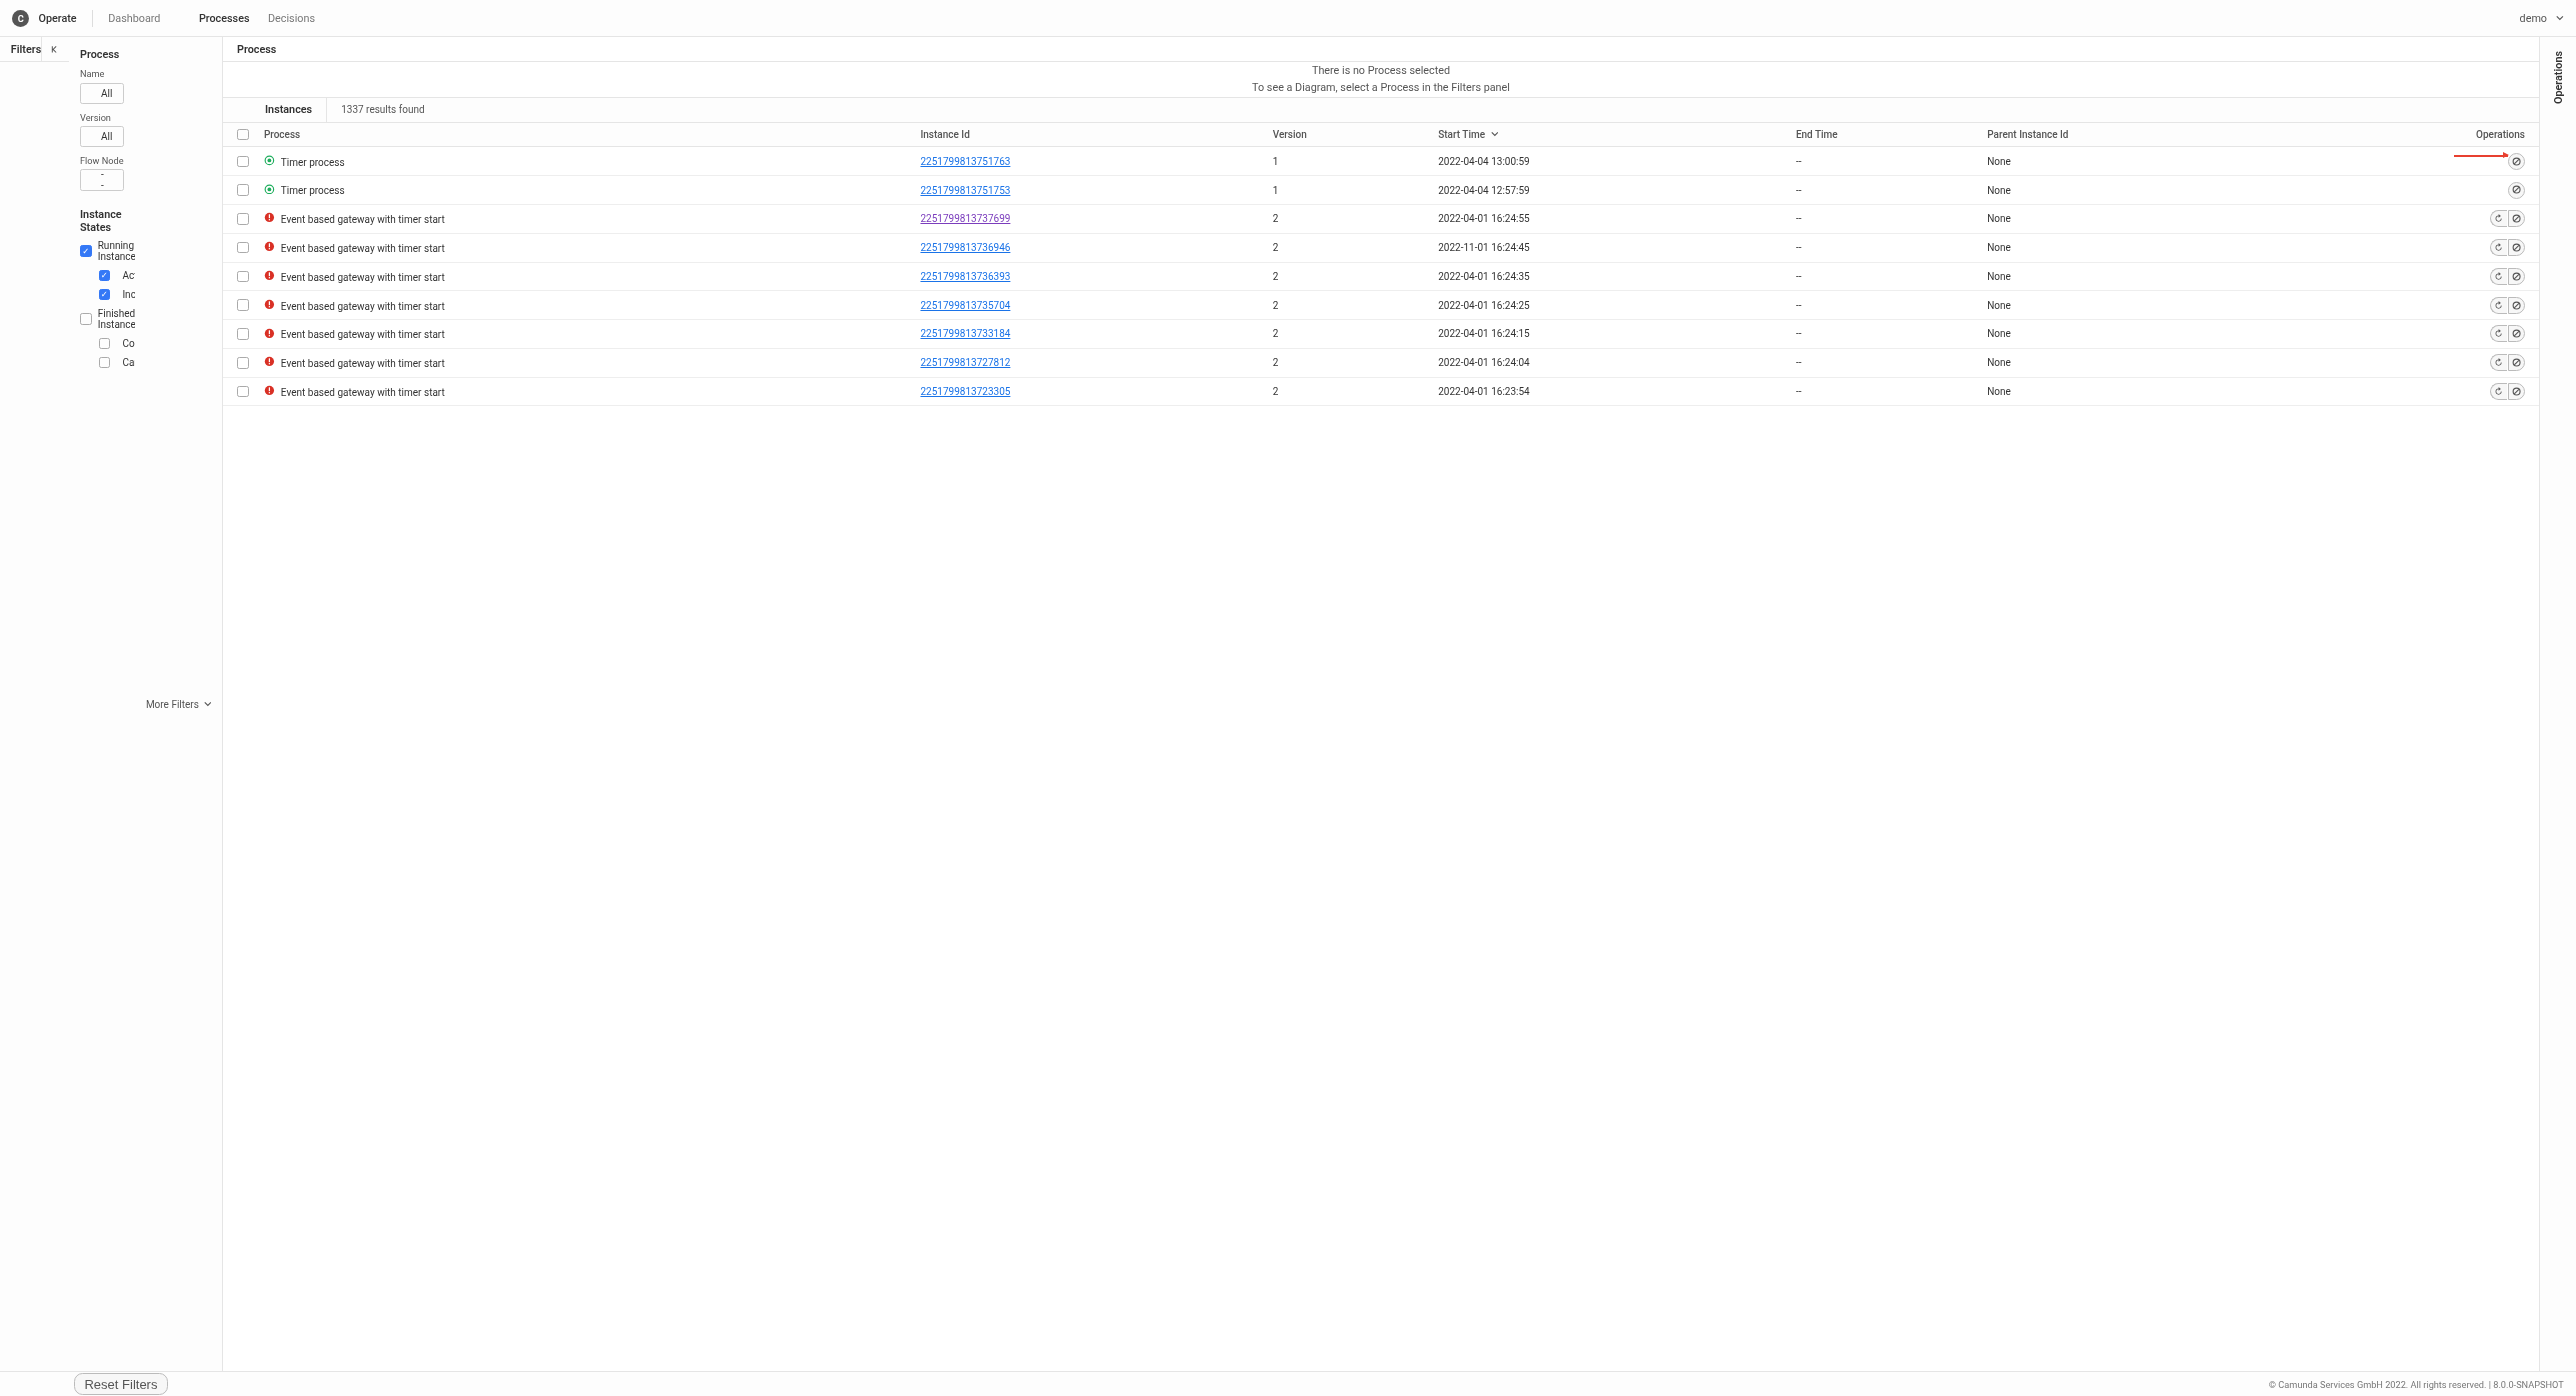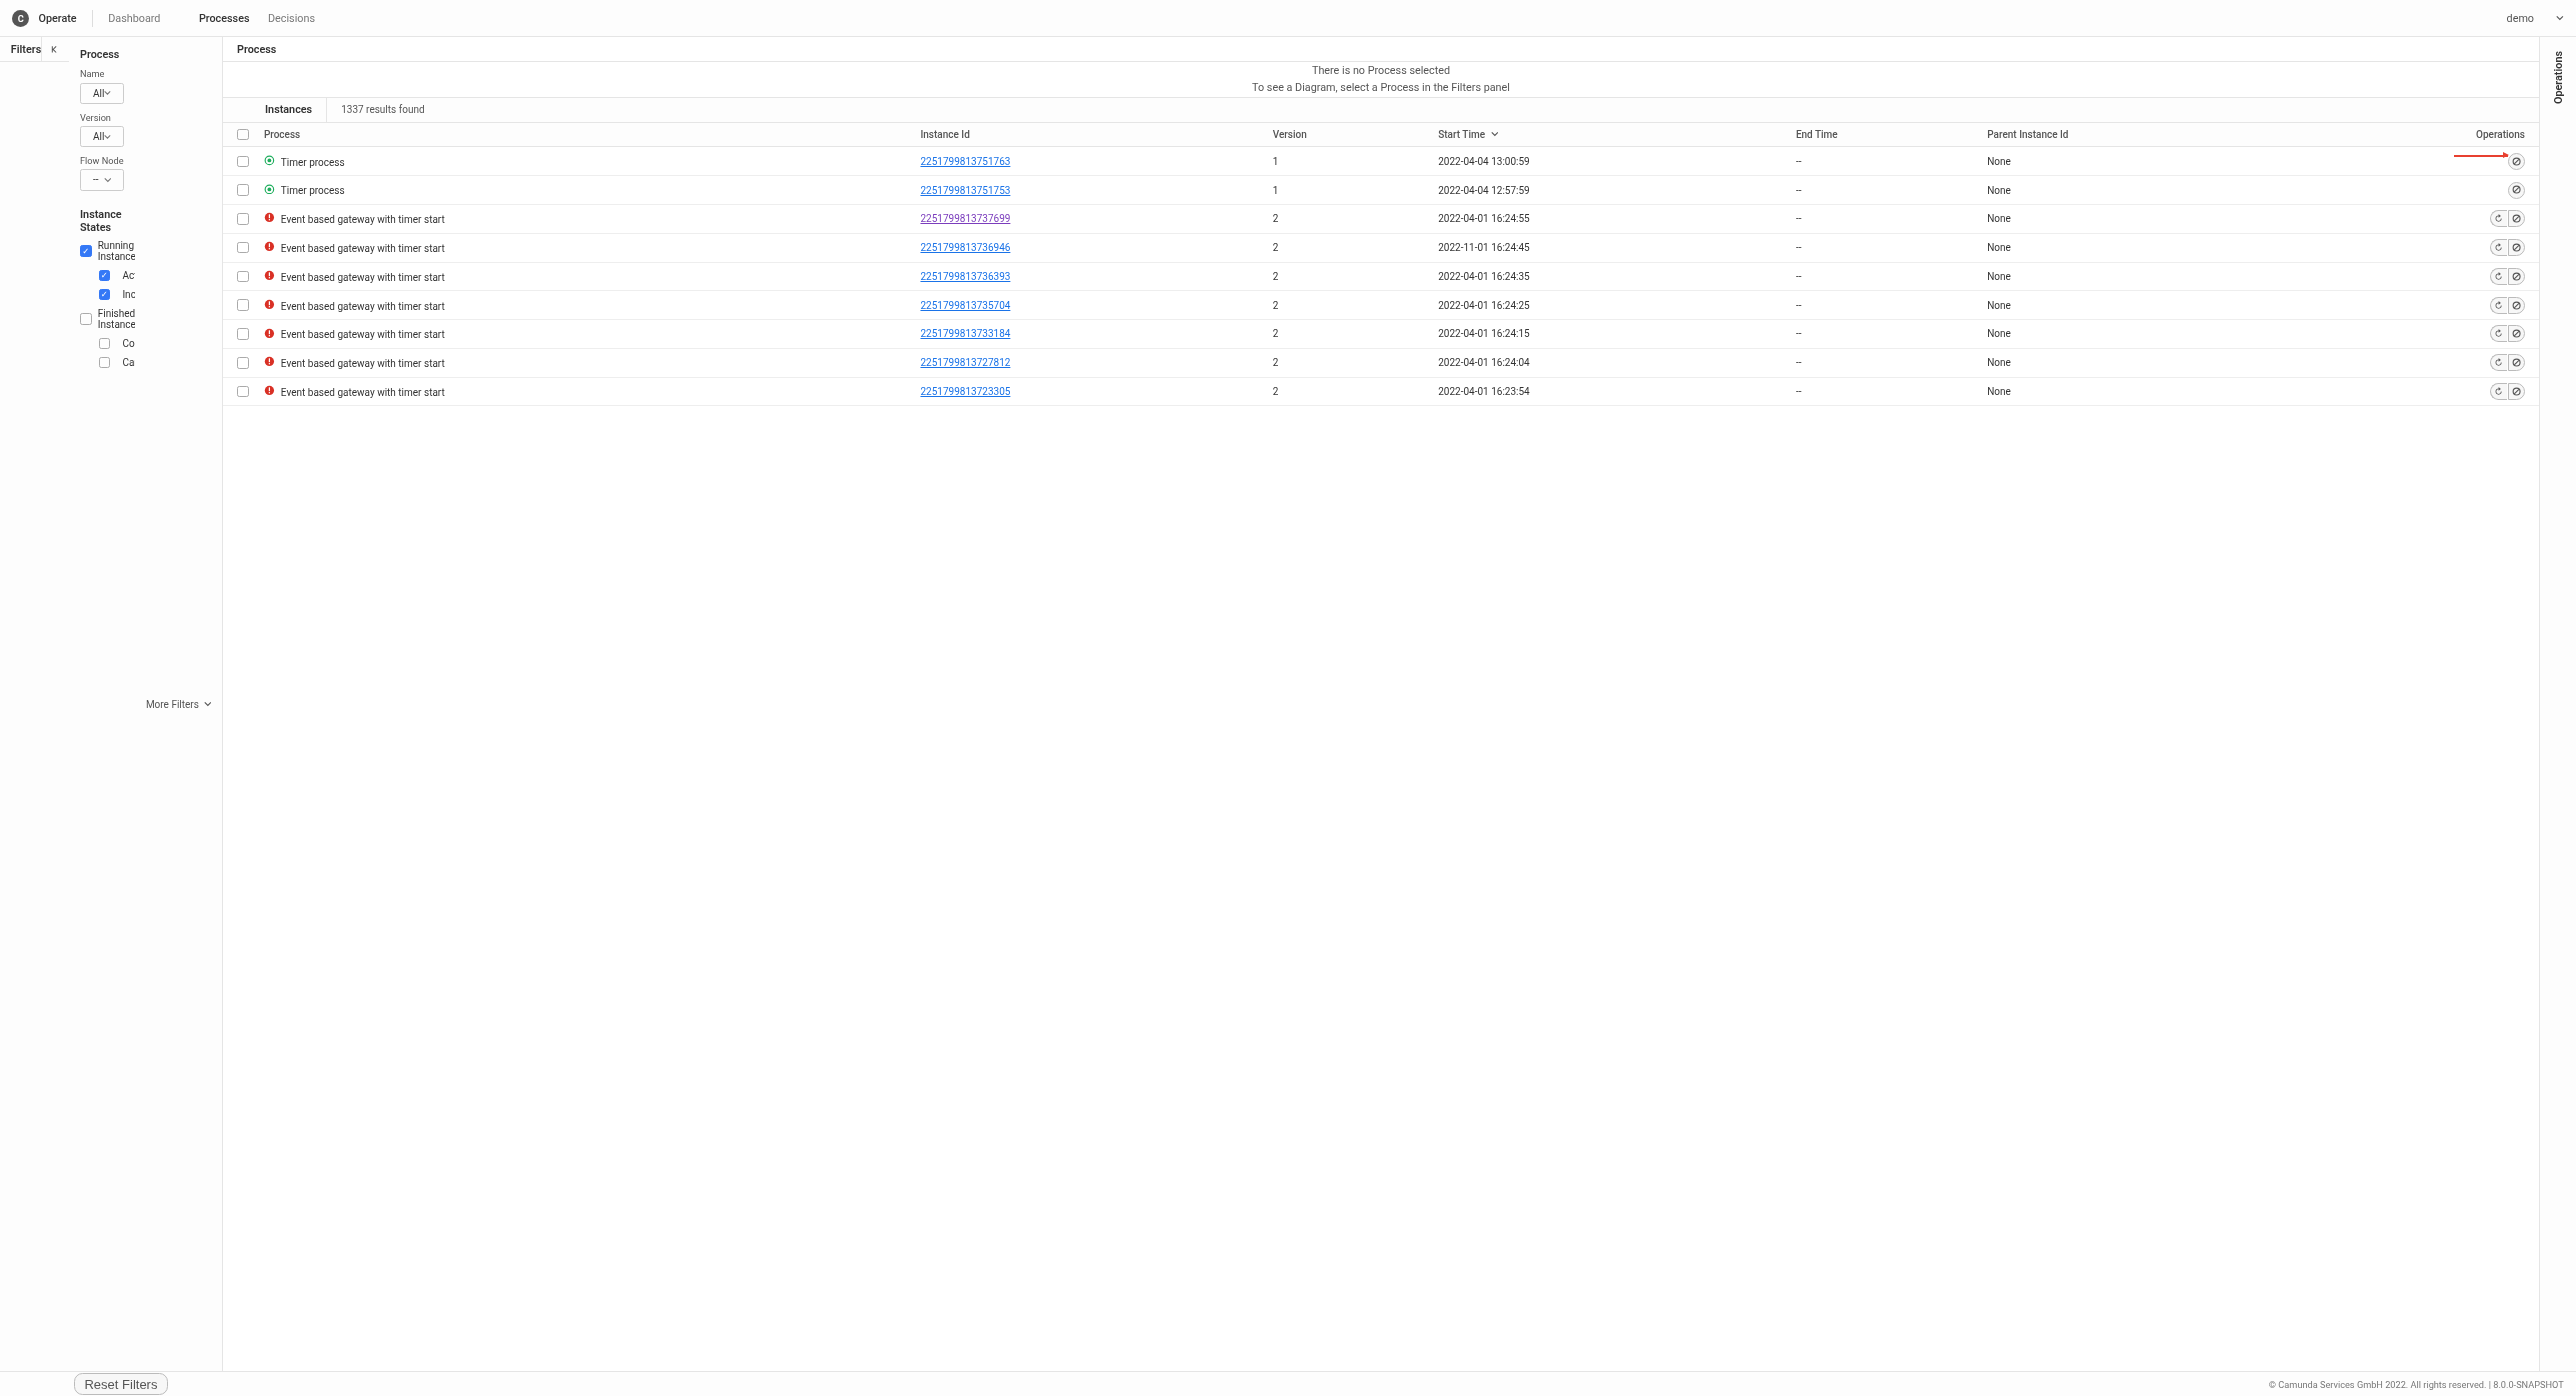--- a/index.html
+++ b/index.html
@@ -31,38 +31,38 @@
       align-items: center;
       justify-content: center;
       font-size: 9.2px;
       font-weight: bold;
       margin-right: 9.2px;
     }
     .app-name { font-weight: 500; color: #333; margin-right: 15.4px; }
     .nav-sep { width: 0.8px; height: 17px; background: #ddd; margin-right: 15.4px; }
     .nav-link { margin-right: 18.5px; color: #777; cursor: pointer; }
     .nav-link.active { color: #333; font-weight: 500; padding-left: 20px; }
-    .user-menu { display: flex; align-items: center; gap: 22px; cursor: pointer; color: #555; }
+    .user-menu { display: flex; align-items: center; gap: 9px; cursor: pointer; color: #555; }
     
     
     .main-layout { display: flex; height: calc(100vh - 37px - 24.6px); }
     .sidebar { width: 223px; border-right: 0.8px solid #e5e5e5; display: flex; flex-direction: row; background: #fdfdfd; }
     .sidebar-header {
       display: flex; justify-content: space-between; align-items: center;
       height: 25px; padding: 0 10.8px; border-bottom: 0.8px solid #e5e5e5;
       font-weight: 600;
     }
     .collapse-btn { border-left: 0.8px solid #e5e5e5; width: 28px; height: 25px; display: flex; align-items: center; justify-content: center; cursor: pointer; margin-right: -10.8px; padding-right: 1.5px; }
     .sidebar-body { padding: 10.8px; flex: 1; overflow: auto; }
     .sidebar-section-title { font-weight: 600; margin-bottom: 6.2px; font-size: 10.8px; }
     .field-label { font-size: 9.2px; color: #555; margin-bottom: 3.1px; margin-top: 7.7px; }
     .select-field {
       width: 100%; height: 21.5px; border: 0.8px solid #ccc; border-radius: 2.3px;
       display: flex; align-items: center; justify-content: space-between;
-      padding: 0 12px; background: #fdfdfd; cursor: pointer; font-size: 10px;
+      padding: 0 20px; background: #fdfdfd; cursor: pointer; font-size: 10px;
     }
     .instance-states { margin-top: 17px; }
     .checkbox-row { display: flex; align-items: center; gap: 6.2px; margin-bottom: 7.7px; font-size: 10px; cursor: pointer; }
     .checkbox-row.indent { margin-left: 18.5px; }
     .cbox {
       width: 11.5px; height: 11.5px; border: 0.8px solid #aaa; border-radius: 2.3px;
       display: flex; align-items: center; justify-content: center; flex-shrink: 0;
     }
     .cbox.checked { background: #3478f6; border-color: #3478f6; color: #fff; font-size: 8.5px; }
     .state-icon { width: 10.8px; height: 10.8px; }

